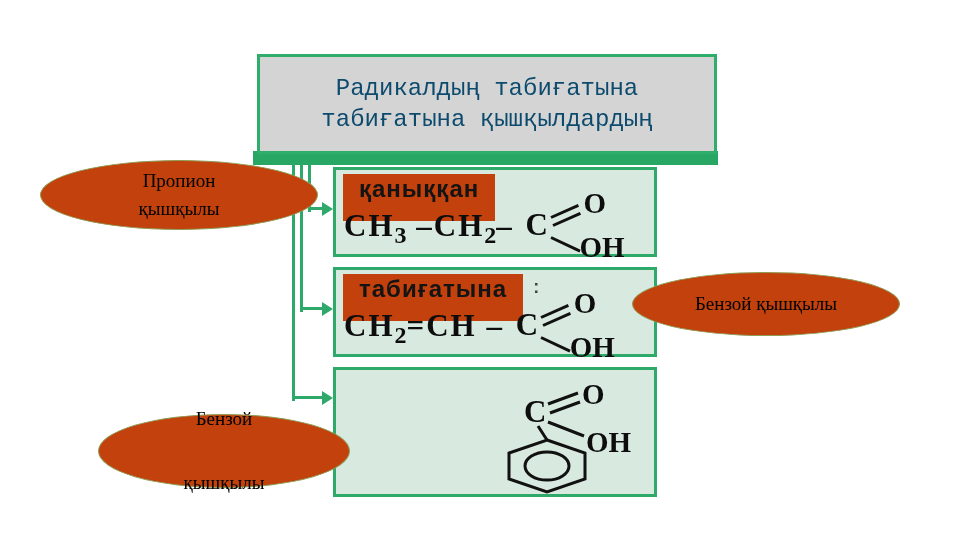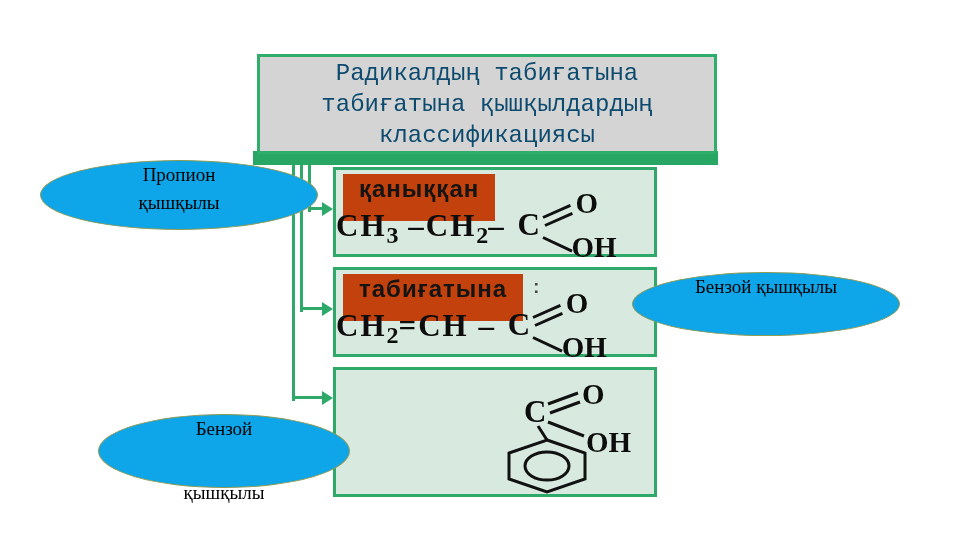--- a/index.html
+++ b/index.html
@@ -89,21 +89,21 @@
     font-family: "Liberation Sans", sans-serif;
     font-weight: 700;
     font-size: 18px;
     color: #222;
     margin-right: 10px;
   }
 
   
   .chem {
     position: absolute;
-    left: 0;
+    left: 8px;
     display: flex;
     align-items: center;
     color: #0d0d0d;
     text-align: center;
   }
   .box-1 .chem, .box-2 .chem { top: 24px; height: 64px; }
   .chain {
     white-space: pre;
     font-family: "Liberation Serif", serif;
     font-weight: 700;
@@ -139,25 +139,26 @@
   .benzoic-svg { position: absolute; left: 150px; top: 6px; }
   .benzoic-svg text {
     font-family: "Liberation Serif", serif;
     font-weight: 700;
     fill: #0d0d0d;
   }
 
   
   .callout {
     position: absolute;
-    background: #0ea5e9;
+    background: #c2410c;
     border: 1.5px solid #8e9b53;
     border-radius: 50%;
     display: flex;
     flex-direction: column;
+    justify-content: center;
     text-align: center;
     color: #000;
     font-family: "Liberation Serif", serif;
     font-size: 19px;
     line-height: 28px;
   }
   .callout-1 { left: 40px;  top: 160px; width: 278px; height: 70px; }
   .callout-2 { left: 632px; top: 272px; width: 268px; height: 64px; }
   .callout-3 { left: 98px;  top: 414px; width: 252px; height: 74px; gap: 36px; }
 </style>
@@ -175,21 +176,20 @@
   <div class="arrow-right" style="left:322px; top:302px;"></div>
 
   <div class="conn-v" style="left:292px; top:156px; height:245px;"></div>
   <div class="conn-h" style="left:292px; top:396px; width:32px;"></div>
   <div class="arrow-right" style="left:322px; top:391px;"></div>
 
   <div class="title-shadow"></div>
   <div class="title-box">
     <div>Радикалдың табиғатына</div>
     <div>табиғатына қышқылдардың</div>
-    <div>классификациясы</div>
   </div>
 
   <div class="chem-box box-1">
     <span class="box-label">қаныққан</span>
     <div class="chem">
       <span class="chain"><span>CH</span><span class="sub">3</span><span> –CH</span><span class="sub">2</span><span>– </span></span>
       <span class="carboxyl">
         <span class="cx-c">C</span>
         <span class="bond cx-d1"></span>
         <span class="bond cx-d2"></span>

